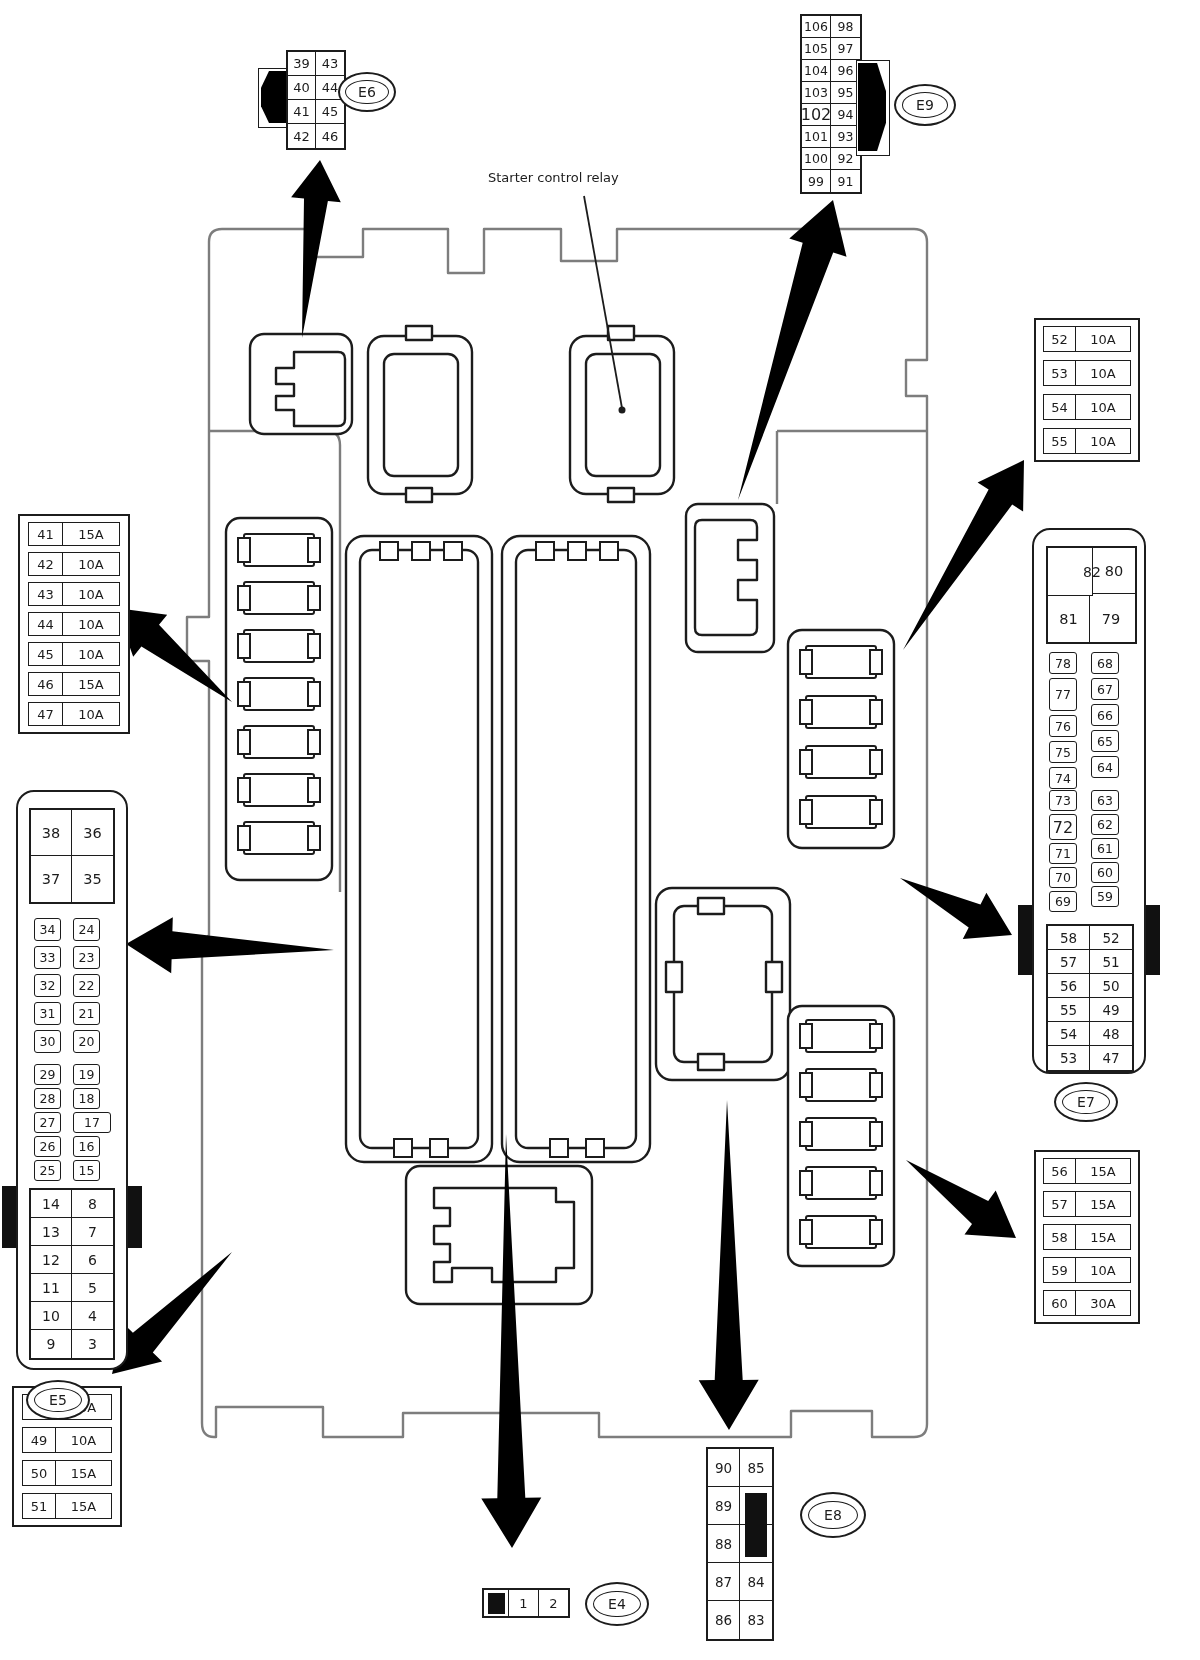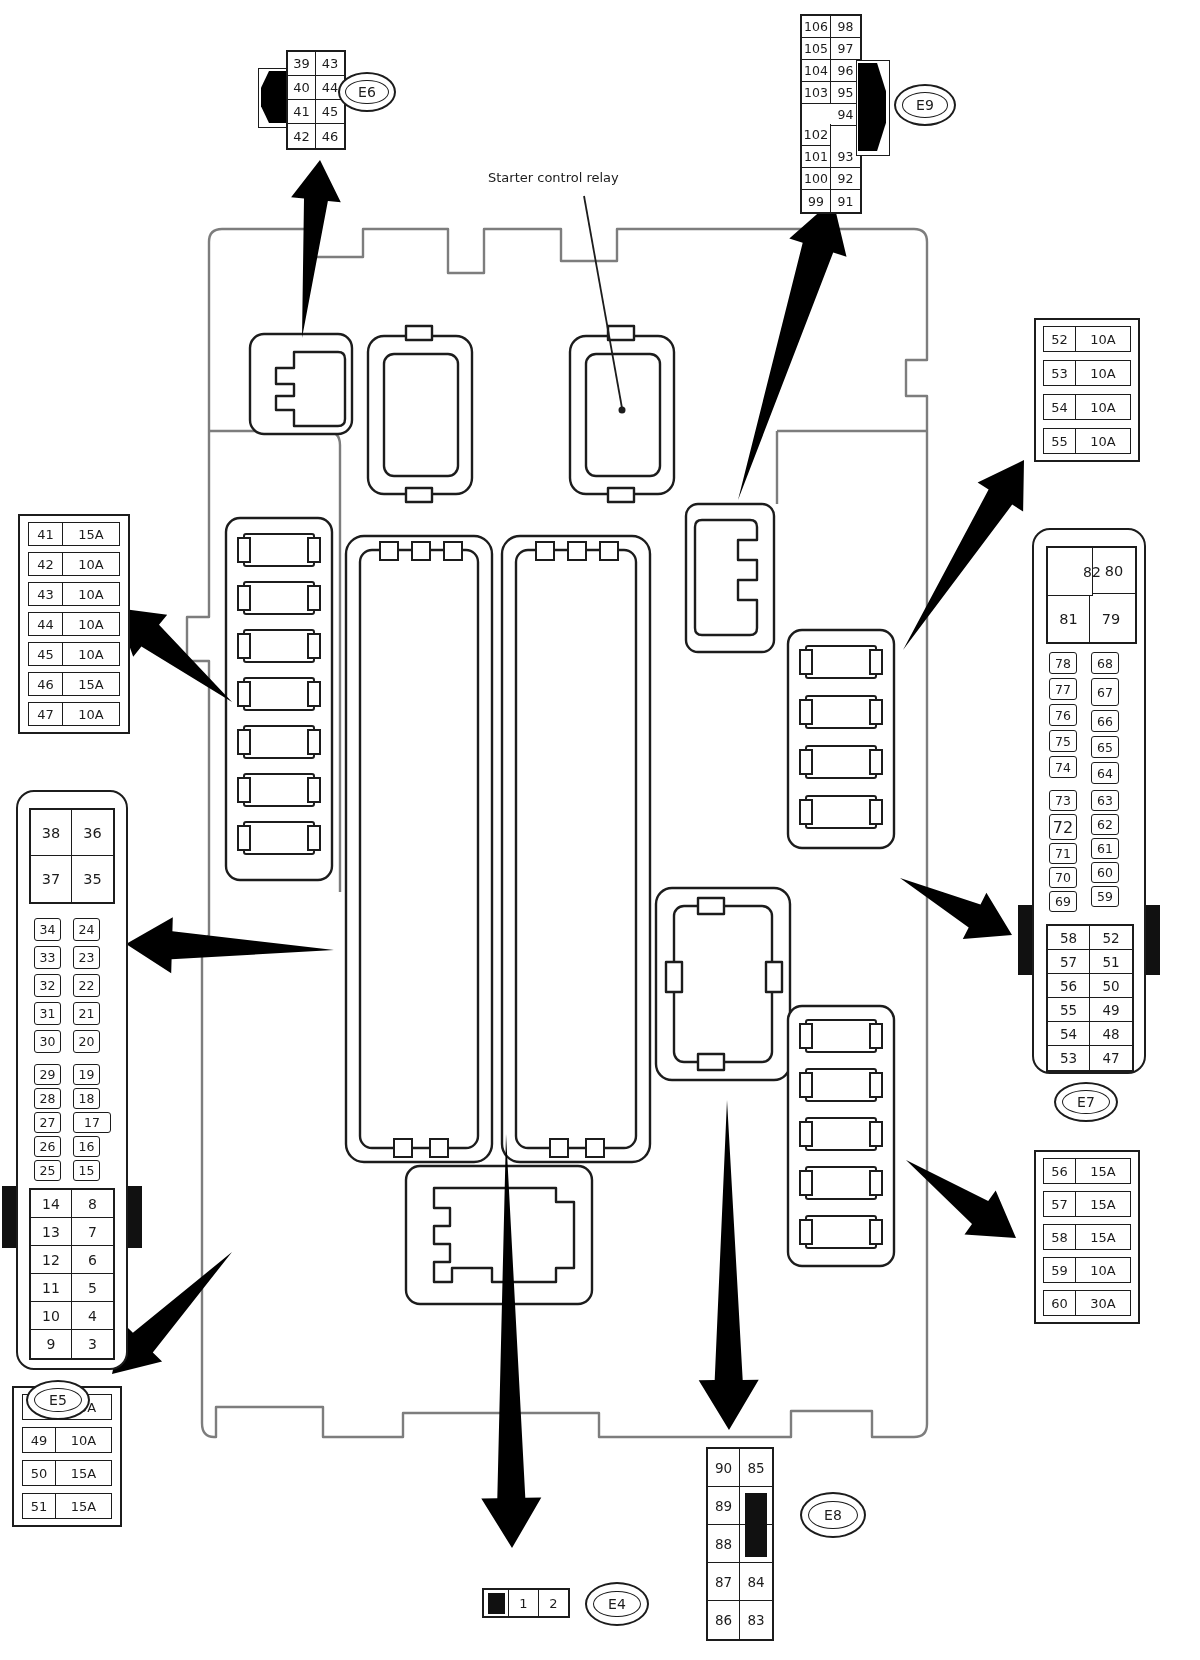--- a/index.html
+++ b/index.html
@@ -191,21 +191,21 @@
       </div>
       <div class="pt-row">
         <div class="pt-cell" style="width: 29px; height: 22px; font-size: 12.5px;">104</div>
         <div class="pt-cell" style="width: 29px; height: 22px; font-size: 12.5px;">96</div>
       </div>
       <div class="pt-row">
         <div class="pt-cell" style="width: 29px; height: 22px; font-size: 12.5px;">103</div>
         <div class="pt-cell" style="width: 29px; height: 22px; font-size: 12.5px;">95</div>
       </div>
       <div class="pt-row">
-        <div class="pt-cell" style="width: 29px; height: 22px; font-size: 13px; margin-top: 20px;">102</div>
+        <div class="pt-cell" style="width: 29px; height: 22px; font-size: 16px;">102</div>
         <div class="pt-cell" style="width: 29px; height: 22px; font-size: 12.5px;">94</div>
       </div>
       <div class="pt-row">
         <div class="pt-cell" style="width: 29px; height: 22px; font-size: 12.5px;">101</div>
         <div class="pt-cell" style="width: 29px; height: 22px; font-size: 12.5px;">93</div>
       </div>
       <div class="pt-row">
         <div class="pt-cell" style="width: 29px; height: 22px; font-size: 12.5px;">100</div>
         <div class="pt-cell" style="width: 29px; height: 22px; font-size: 12.5px;">92</div>
       </div>
@@ -387,28 +387,28 @@
           <div class="pt-cell" style="width: 42px; height: 48px; font-size: 14px; padding-left: 44px;">82</div>
           <div class="pt-cell" style="width: 42px; height: 46px; font-size: 14.5px;">80</div>
         </div>
         <div class="pt-row">
           <div class="pt-cell" style="width: 42px; height: 46px; font-size: 14.5px; text-align: center;">81</div>
           <div class="pt-cell" style="width: 42px; height: 46px; font-size: 14.5px;">79</div>
         </div>
       </div>
     <div class="abs pin-col" style="left:15px;top:122px">
         <div class="pin-box" style="width: 28px; height: 22px; margin-bottom: 4px; font-size: 12.5px;">78</div>
-        <div class="pin-box" style="width: 28px; height: 22px; margin-bottom: 4px; font-size: 12.5px;">77</div>
+        <div class="pin-box" style="width: 28px; height: 33px; margin-bottom: 4px; font-size: 12.5px;">77</div>
         <div class="pin-box" style="width: 28px; height: 22px; margin-bottom: 4px; font-size: 12.5px;">76</div>
         <div class="pin-box" style="width: 28px; height: 22px; margin-bottom: 4px; font-size: 12.5px;">75</div>
         <div class="pin-box" style="width: 28px; height: 22px; margin-bottom: 4px; font-size: 12.5px;">74</div>
       </div>
     <div class="abs pin-col" style="left:57px;top:122px">
         <div class="pin-box" style="width: 28px; height: 22px; margin-bottom: 4px; font-size: 12.5px;">68</div>
-        <div class="pin-box" style="width: 28px; height: 28px; margin-bottom: 4px; font-size: 12.5px;">67</div>
+        <div class="pin-box" style="width: 28px; height: 22px; margin-bottom: 4px; font-size: 12.5px;">67</div>
         <div class="pin-box" style="width: 28px; height: 22px; margin-bottom: 4px; font-size: 12.5px;">66</div>
         <div class="pin-box" style="width: 28px; height: 22px; margin-bottom: 4px; font-size: 12.5px;">65</div>
         <div class="pin-box" style="width: 28px; height: 22px; margin-bottom: 4px; font-size: 12.5px;">64</div>
       </div>
     <div class="abs pin-col" style="left:15px;top:260px">
         <div class="pin-box" style="width: 28px; height: 21px; margin-bottom: 3px; font-size: 12.5px;">73</div>
         <div class="pin-box" style="width: 28px; height: 26px; margin-bottom: 3px; font-size: 16px;">72</div>
         <div class="pin-box" style="width: 28px; height: 21px; margin-bottom: 3px; font-size: 12.5px;">71</div>
         <div class="pin-box" style="width: 28px; height: 21px; margin-bottom: 3px; font-size: 12.5px;">70</div>
         <div class="pin-box" style="width: 28px; height: 21px; margin-bottom: 3px; font-size: 12.5px;">69</div>

